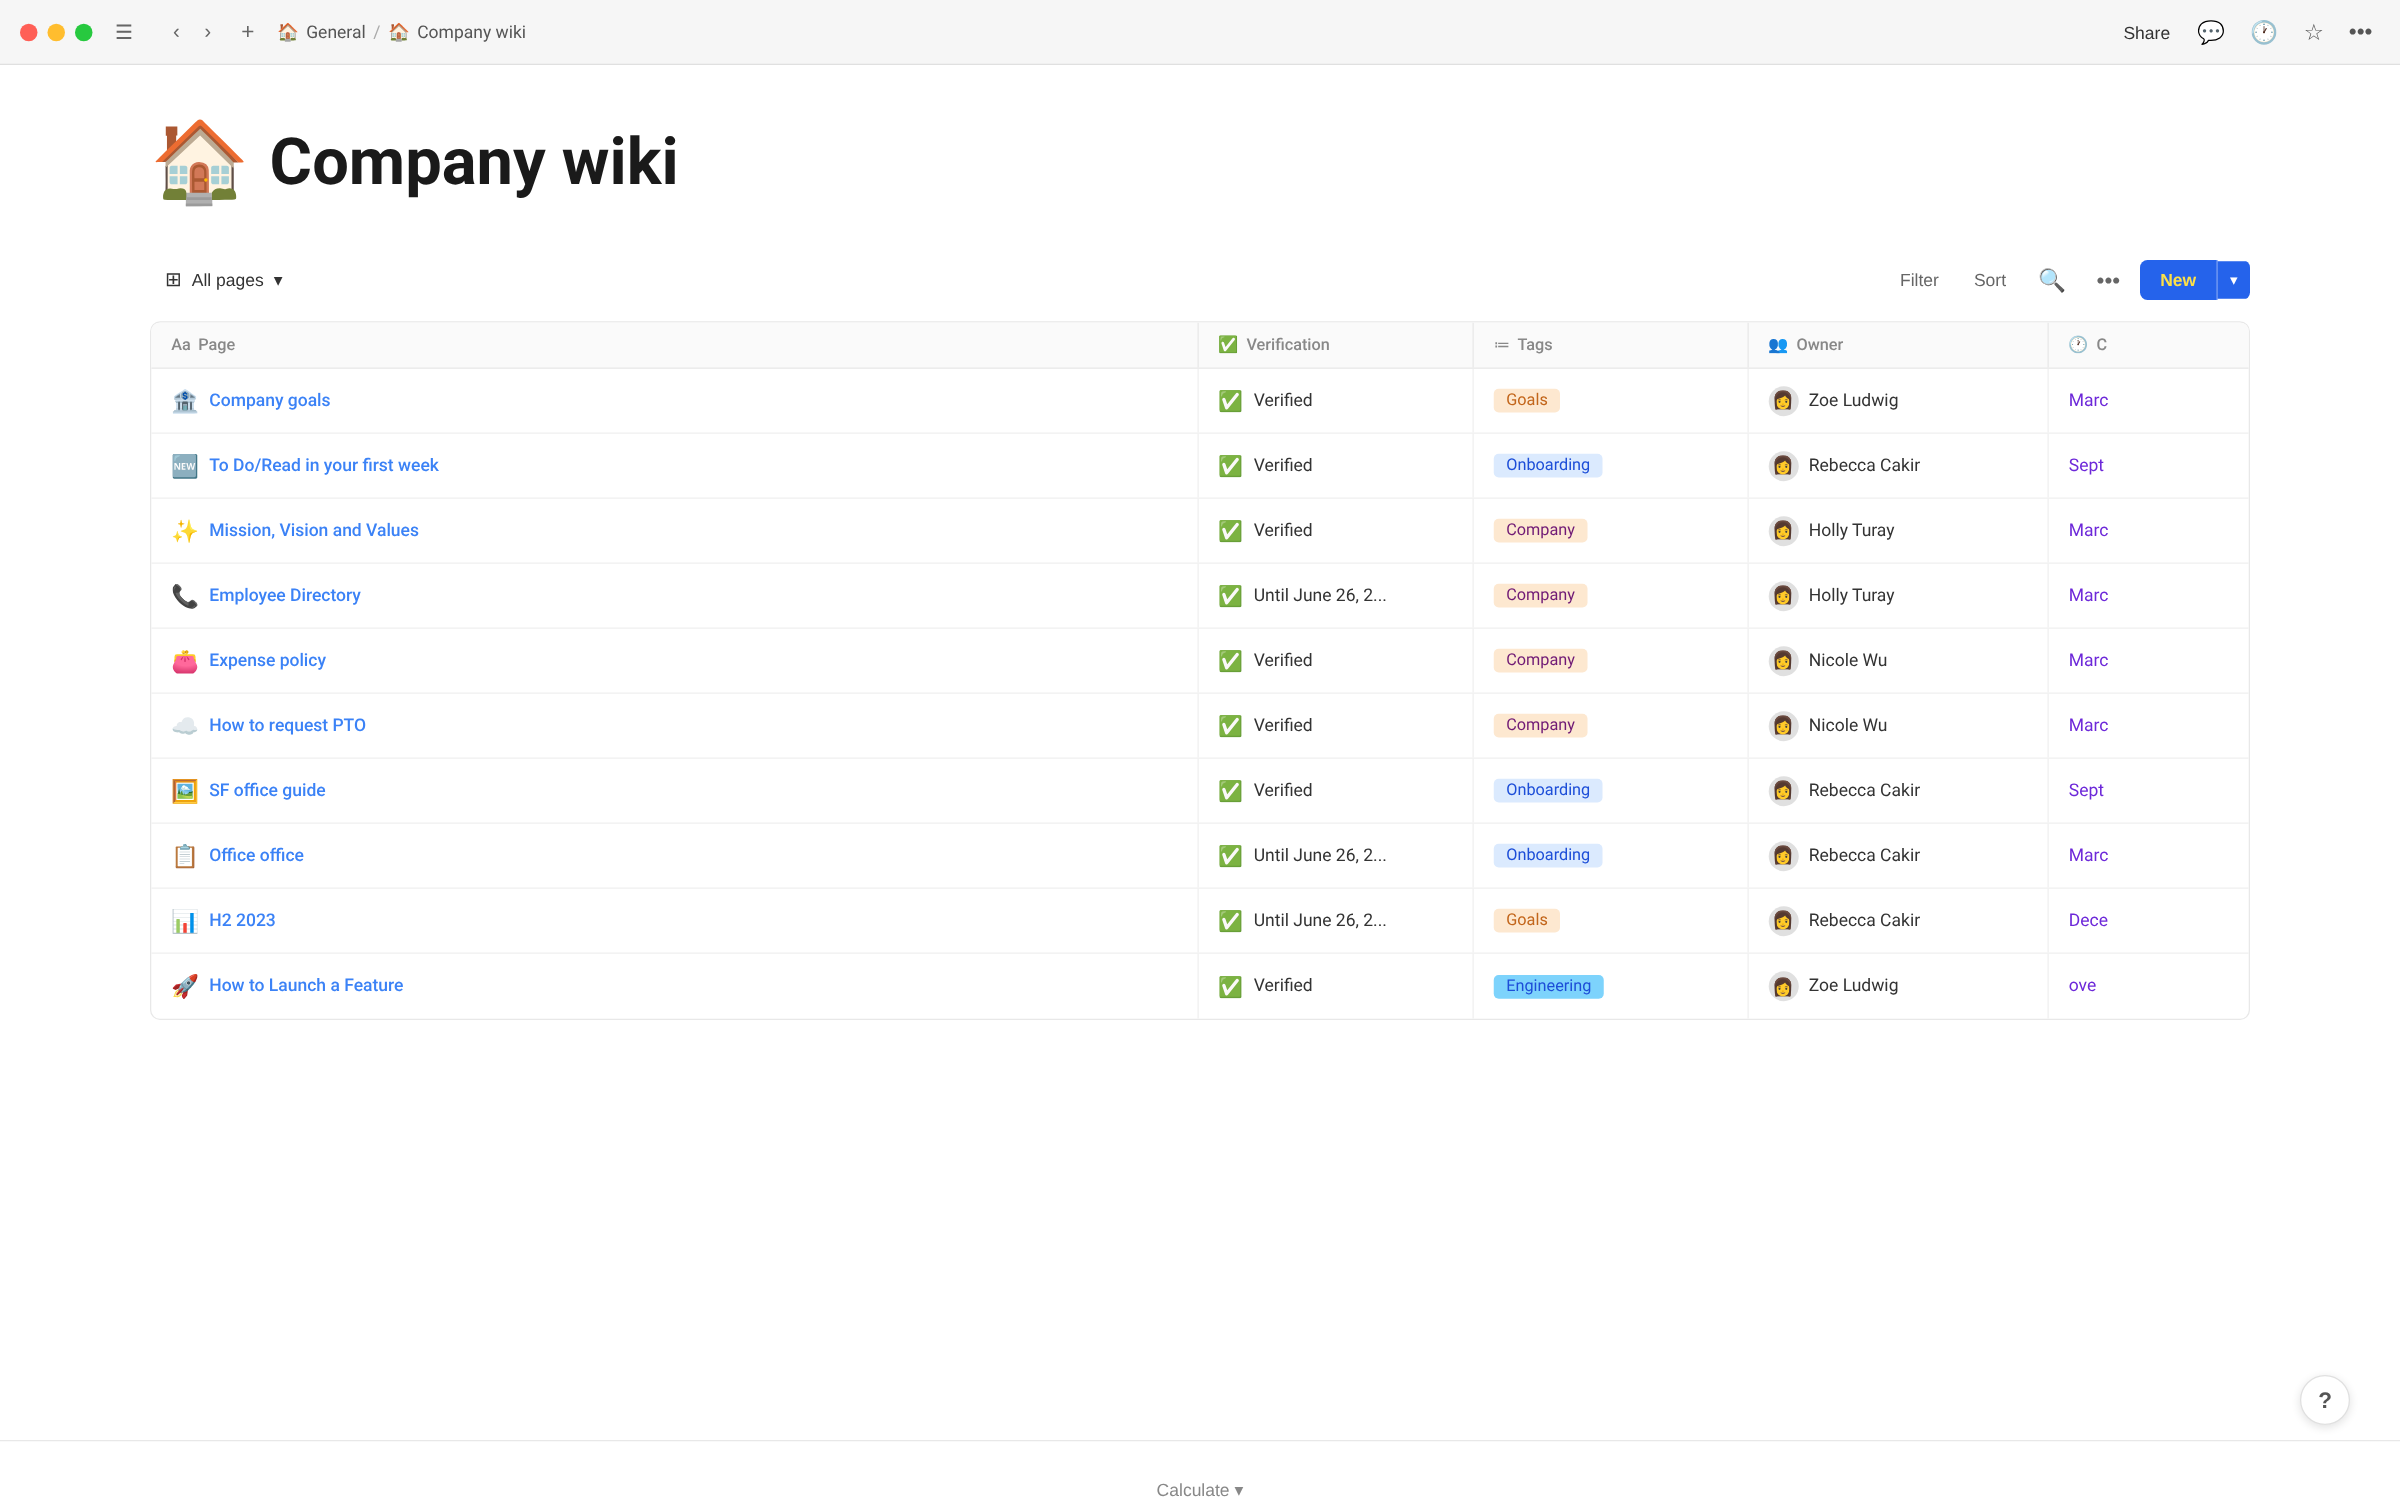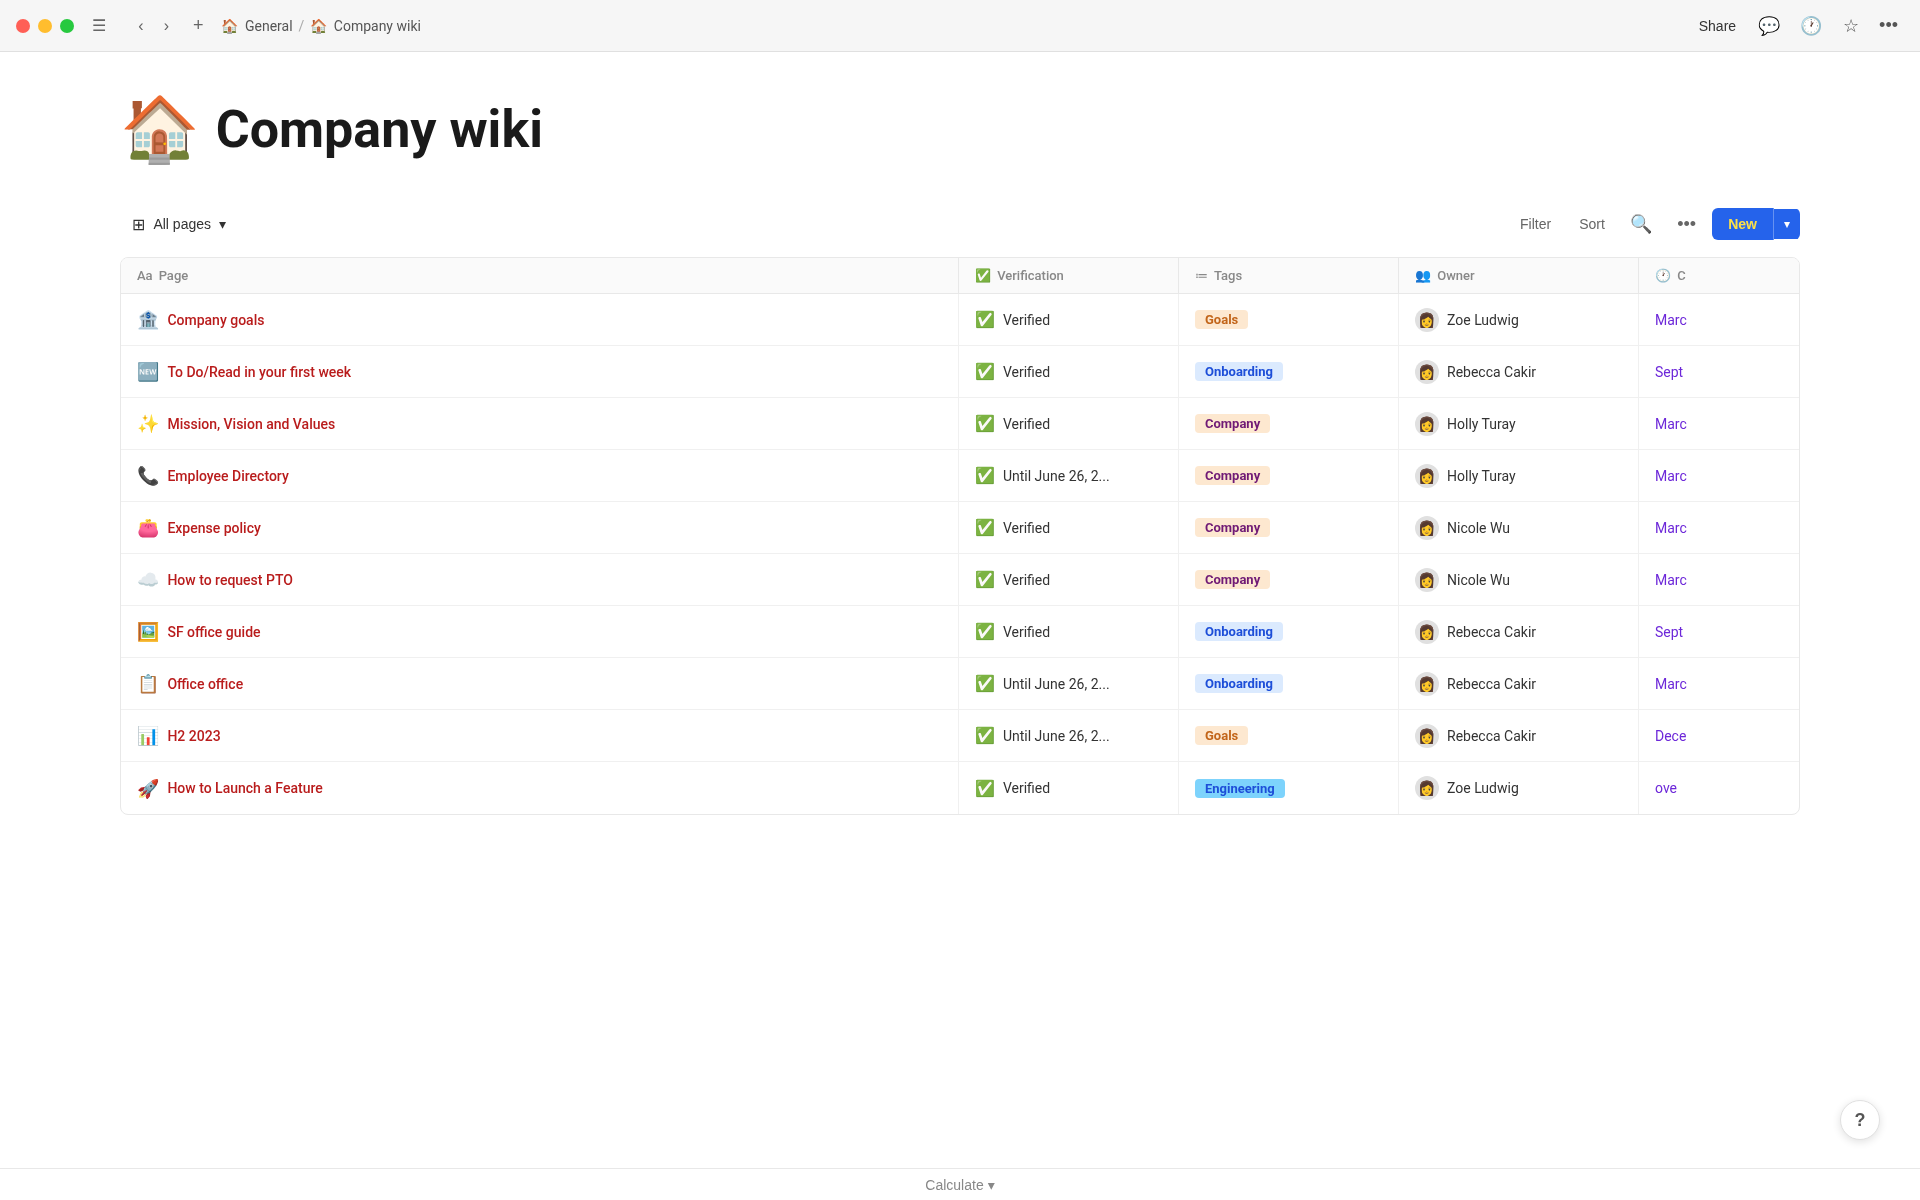--- a/index.html
+++ b/index.html
@@ -215,30 +215,30 @@
       font-size: 14px;
       color: #333;
       display: flex;
       align-items: center;
       gap: 8px;
       border-right: 1px solid #f0f0f0;
     }
     .td:last-child { border-right: none; }
 
     .page-icon { font-size: 18px; }
-    .page-name { font-weight: 500; color: #b91c1c; }
+    .page-name { font-weight: 500; color: #3b82f6; }
 
     .verify-icon { color: #2563eb; font-size: 16px; }
     .verify-text { color: #333; font-size: 14px; }
 
     .tag {
       padding: 2px 10px;
       border-radius: 4px;
       font-size: 13px;
-      font-weight: 700;
+      font-weight: 400;
     }
     .tag-goals { background: #fde8d0; color: #c2651a; }
     .tag-onboarding { background: #dbeafe; color: #1d4ed8; }
     .tag-company { background: #fde8d0; color: #701a75; }
     .tag-engineering { background: #7dd3fc; color: #1d4ed8; }
 
     .owner-avatar {
       width: 24px;
       height: 24px;
       border-radius: 50%;
@@ -252,25 +252,25 @@
     .owner-name { font-size: 14px; color: #333; }
 
     .date-text { font-size: 14px; color: #6d28d9; }
 
     
     .calculate-bar {
       position: fixed;
       bottom: 0;
       left: 0;
       right: 0;
-      height: 32px;
+      height: 48px;
       background: #ffffff;
       border-top: 1px solid #e8e8e8;
       display: flex;
-      align-items: center;
+      align-items: flex-end;
       justify-content: center;
     }
     .calculate-btn {
       background: none;
       border: none;
       cursor: pointer;
       font-size: 14px;
       color: #888;
       display: flex;
       align-items: center;

